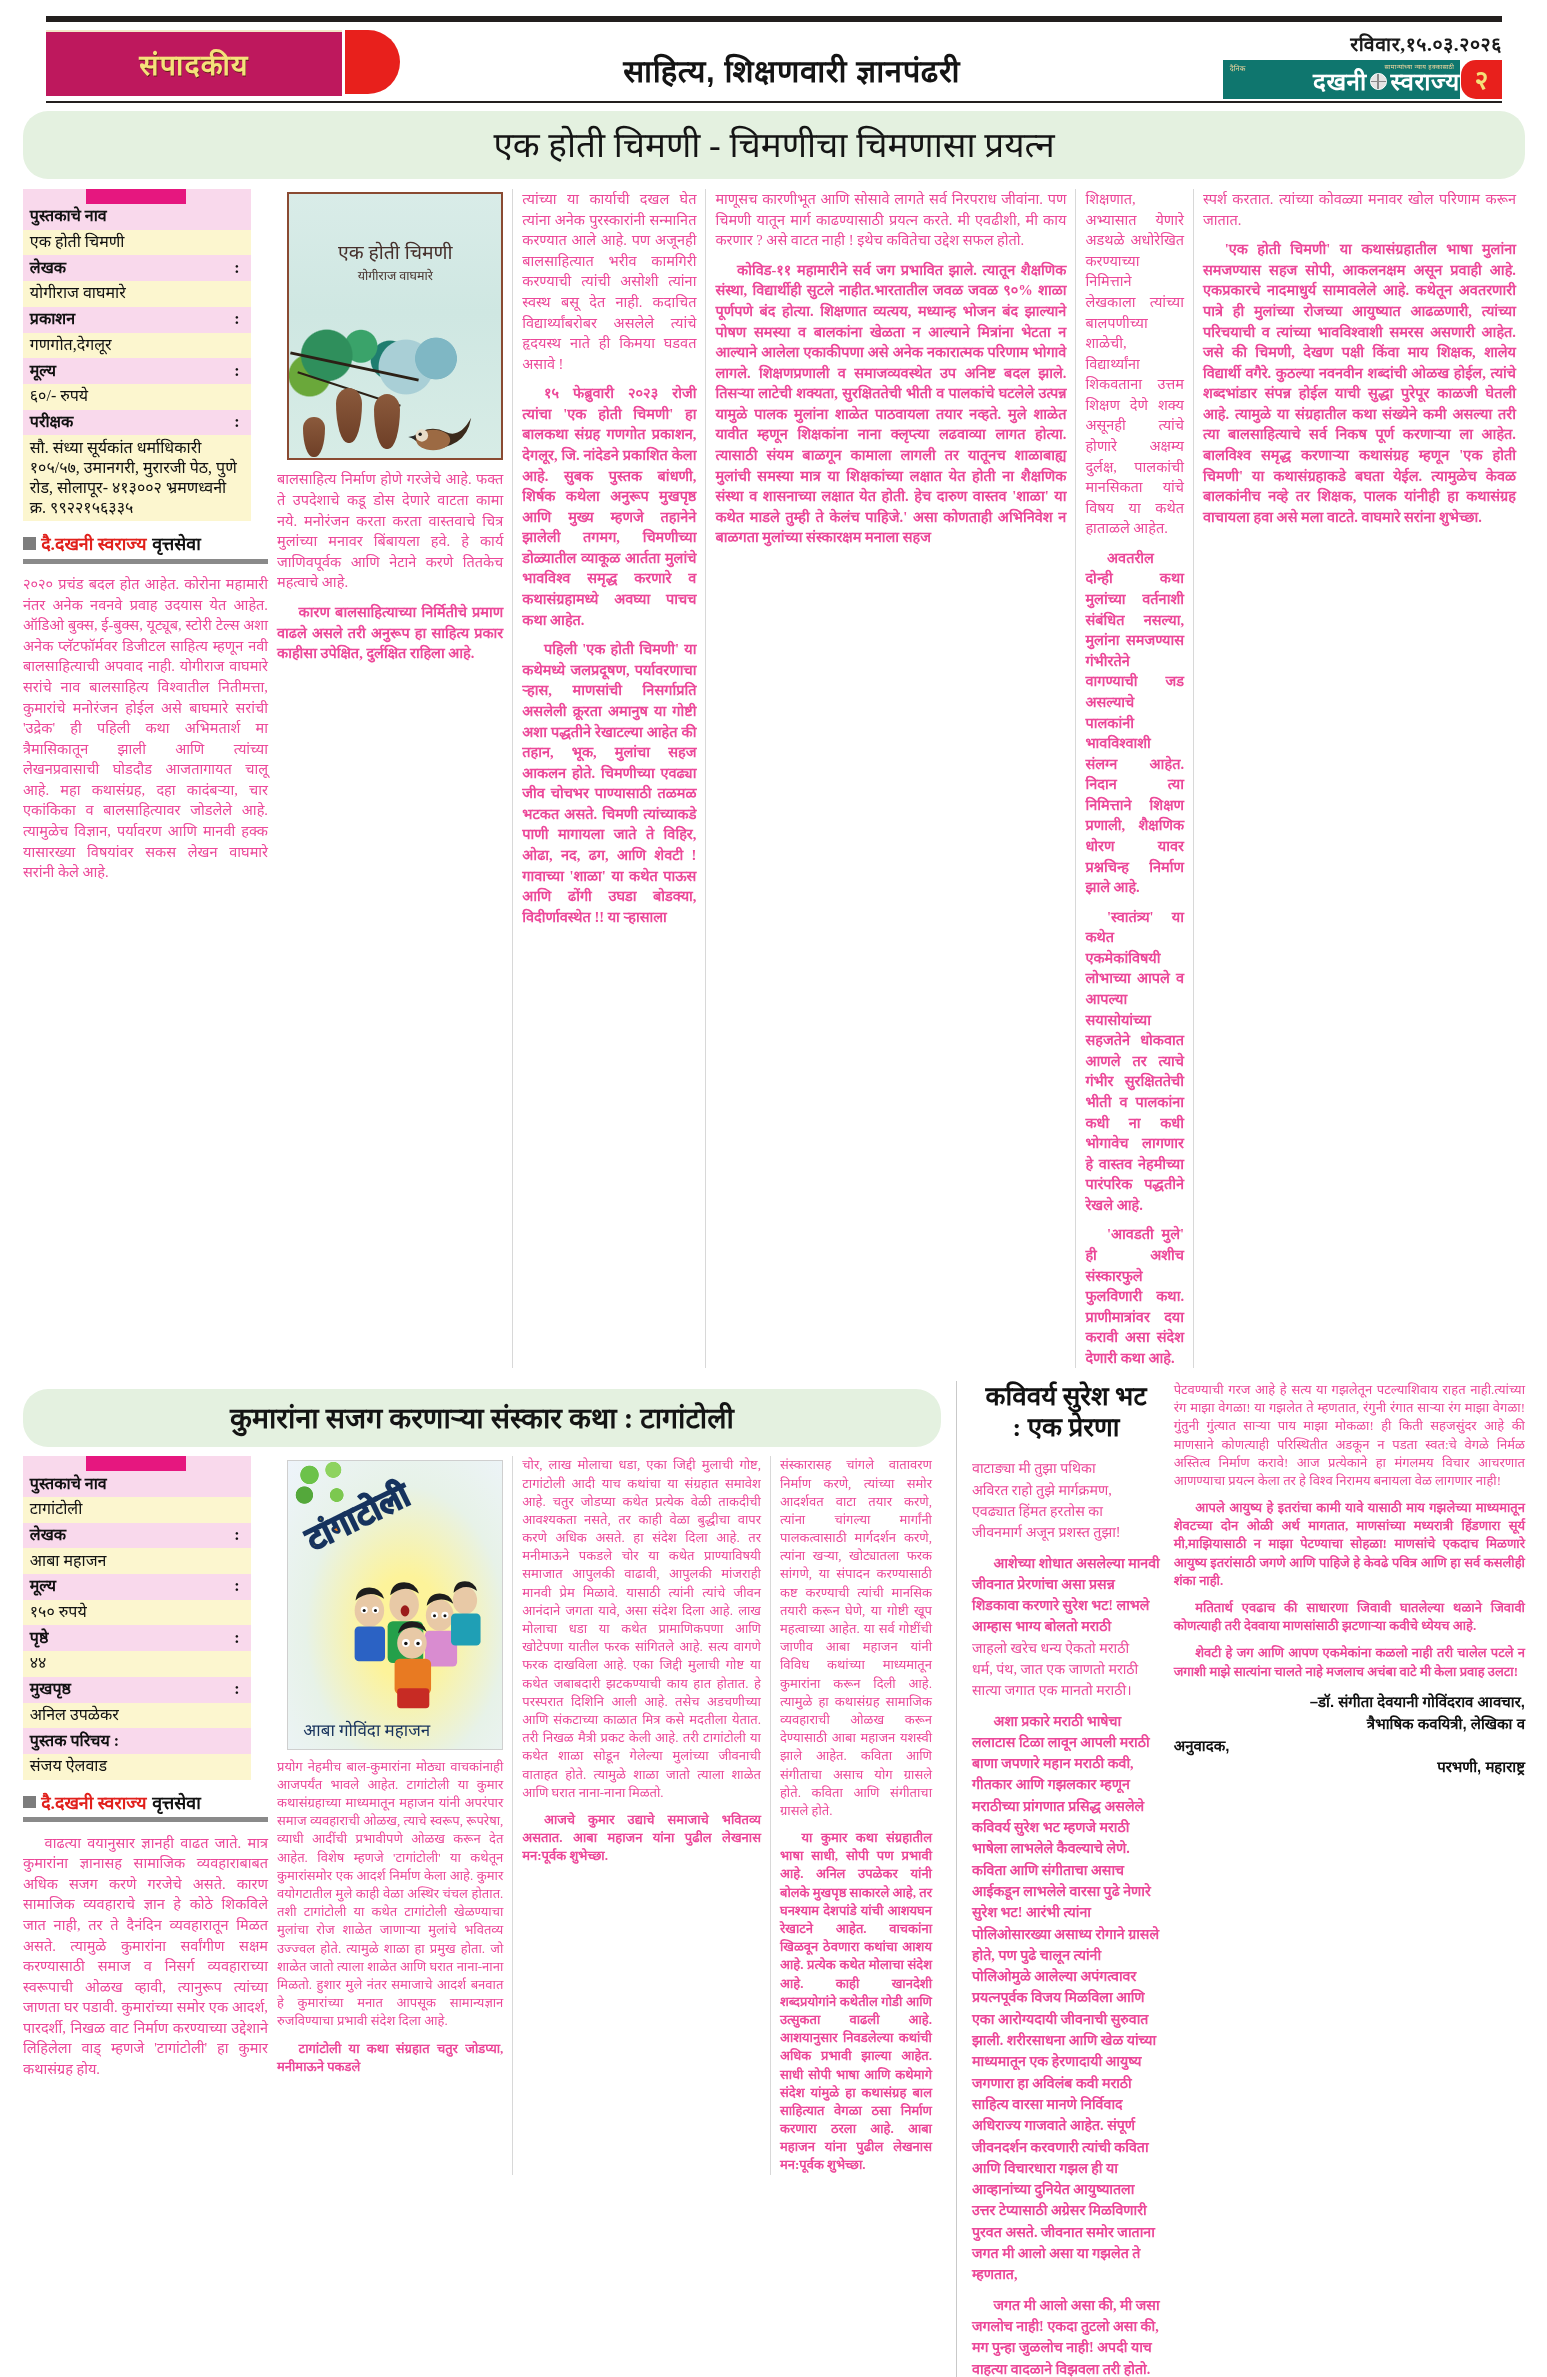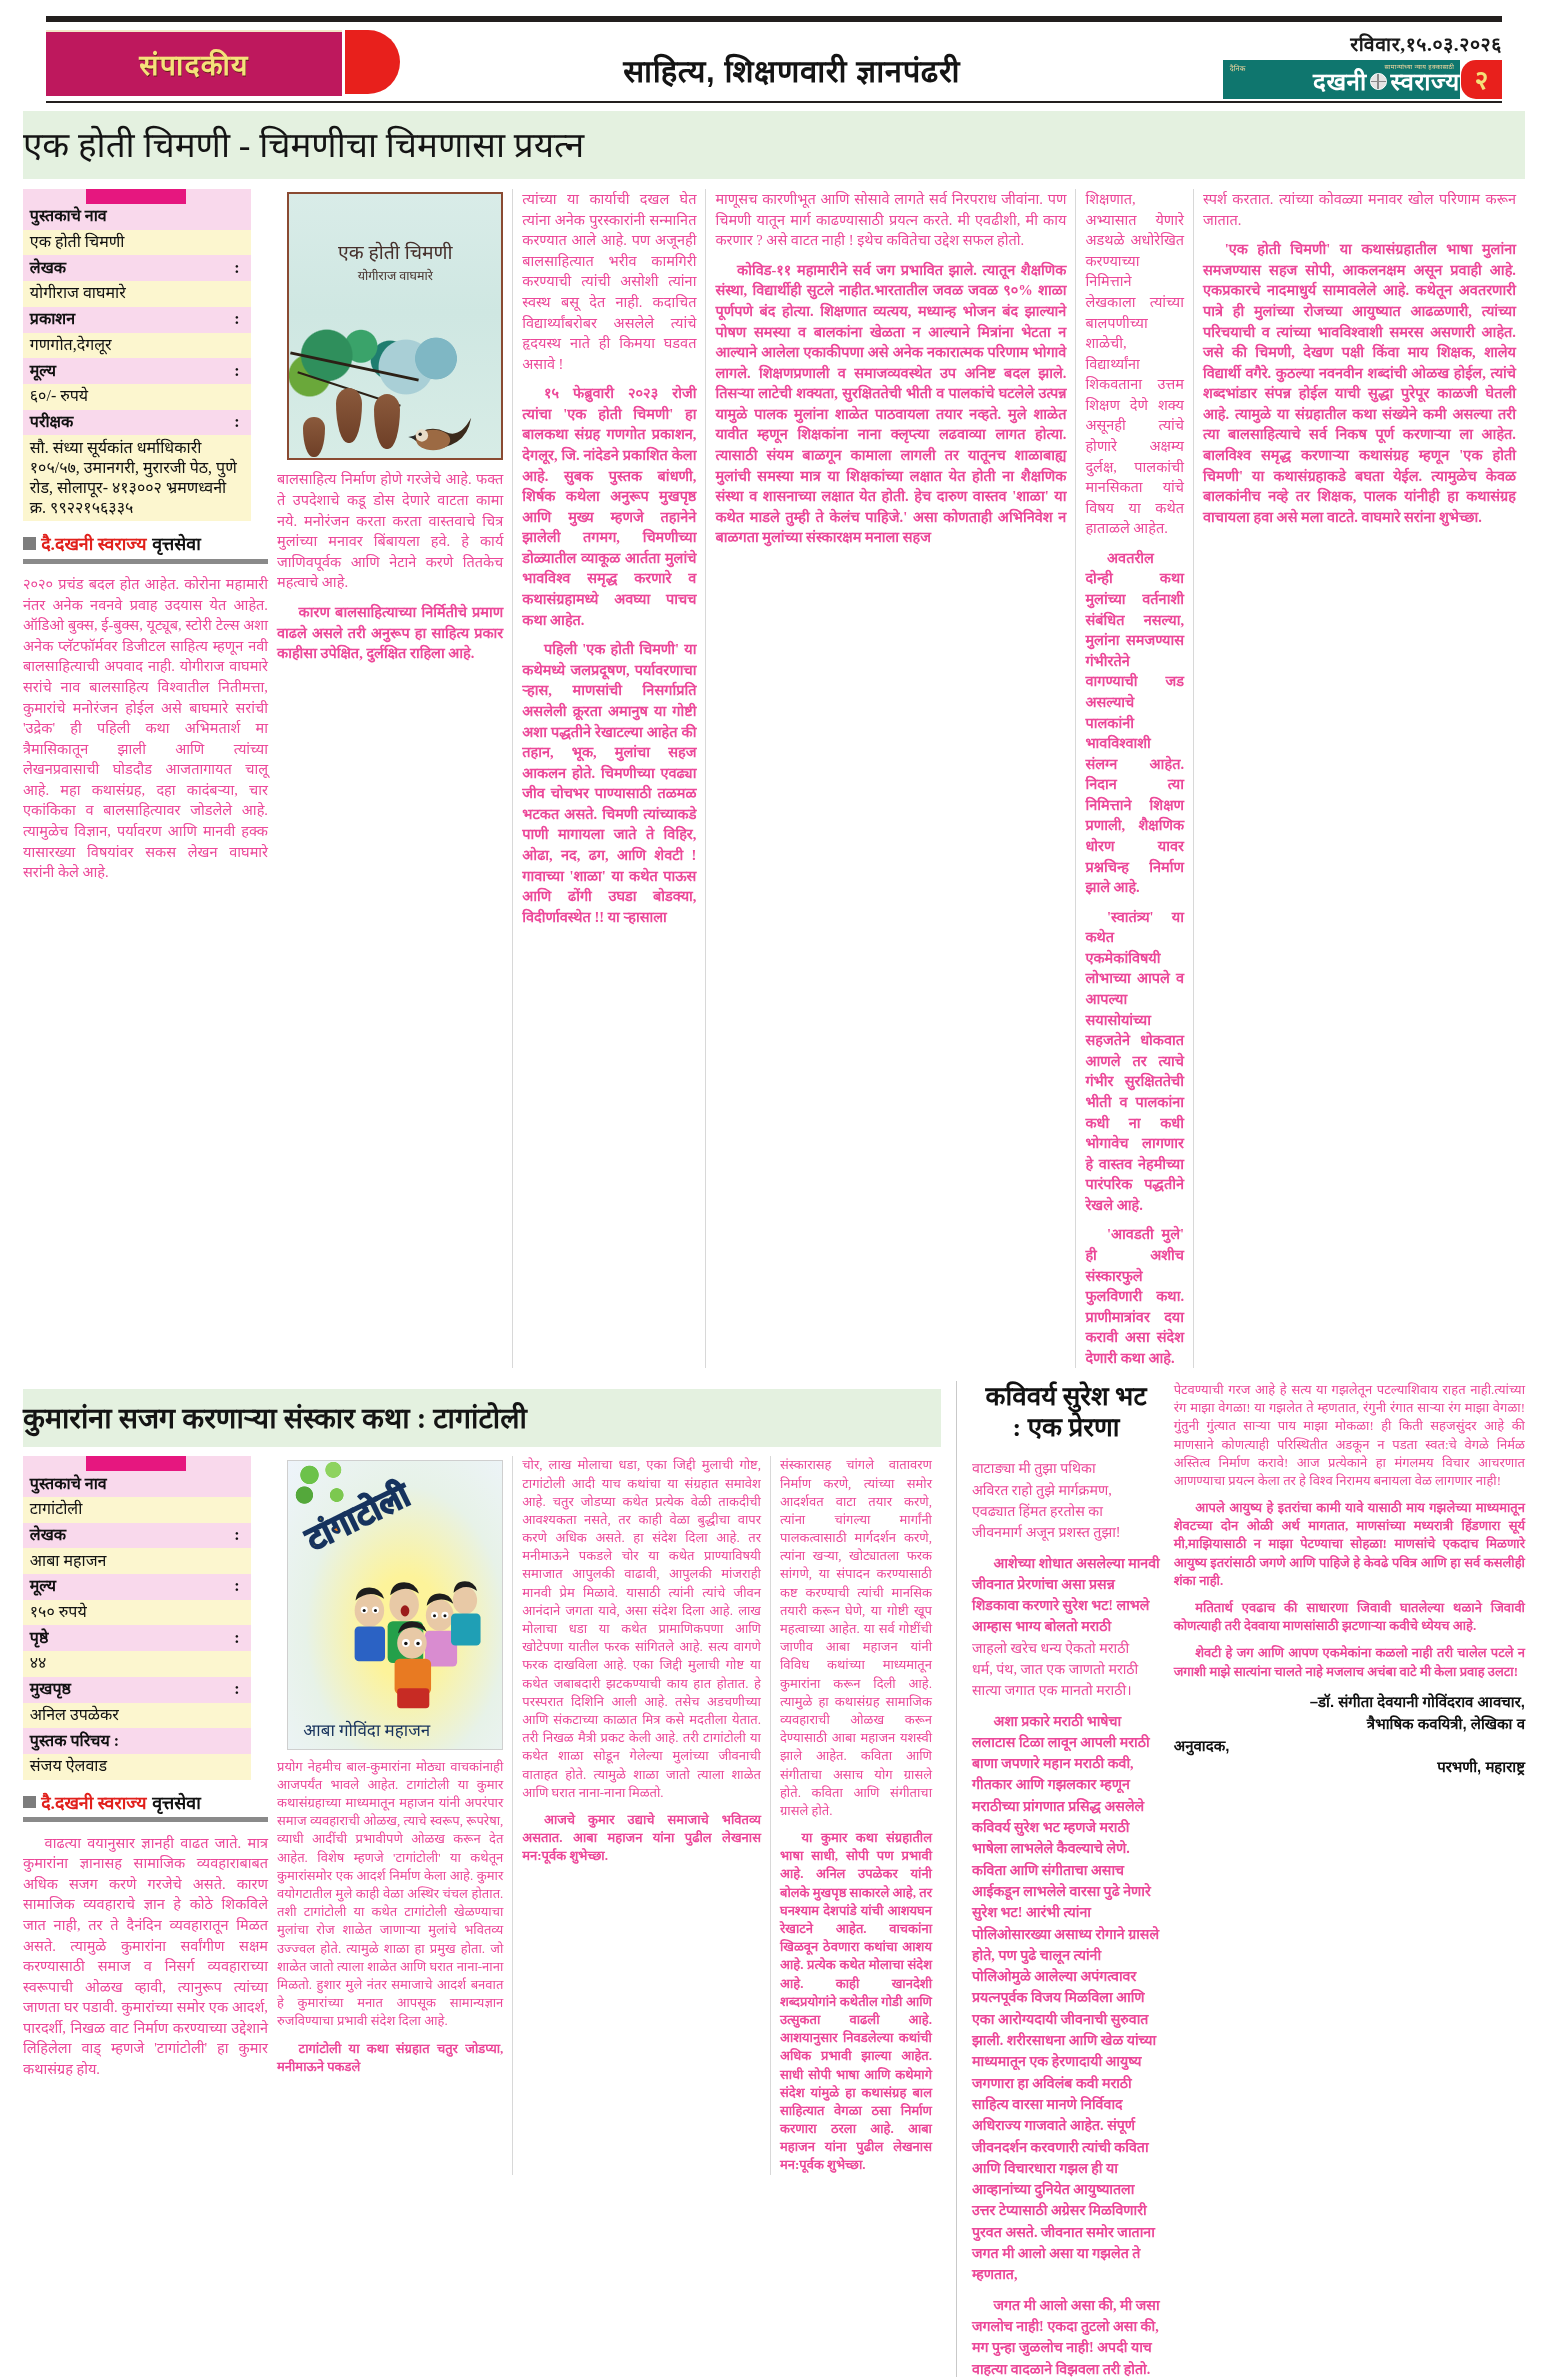--- a/index.html
+++ b/index.html
@@ -56,21 +56,21 @@
   .pageno{
     width:41px;background:#e8201c;display:flex;align-items:center;justify-content:center;
     border-top-left-radius:15px;border-bottom-left-radius:15px;margin-left:1.1px;
   }
   .pageno span{color:#f5e17a;font-size:26px;font-weight:bold;
     font-family:"Liberation Serif","DejaVu Serif",serif;}
 
   .hr-thin{height:2.3px;background:#231f1e;margin:6.8px 23px 0 23px;}
 
   
-  .banner{background:#e4f1e0;padding:9px 0 11.4px 0;margin-top:8px;}
+  .banner{background:#e4f1e0;text-align:center;padding:9px 0 11.4px 0;margin-top:8px;border-radius:25px;}
   .banner h1{
     margin:0;font-size:35px;font-weight:normal;letter-spacing:0px;color:#141414;
     font-family:"Liberation Serif","DejaVu Serif",serif;
   }
   .banner.small h1{font-size:28.5px;font-weight:bold;}
 
   
   .art1{display:flex;margin-top:10.3px;}
   .col-left{width:245px;flex:0 0 245px;}
   .cols{display:flex;flex:1;}

